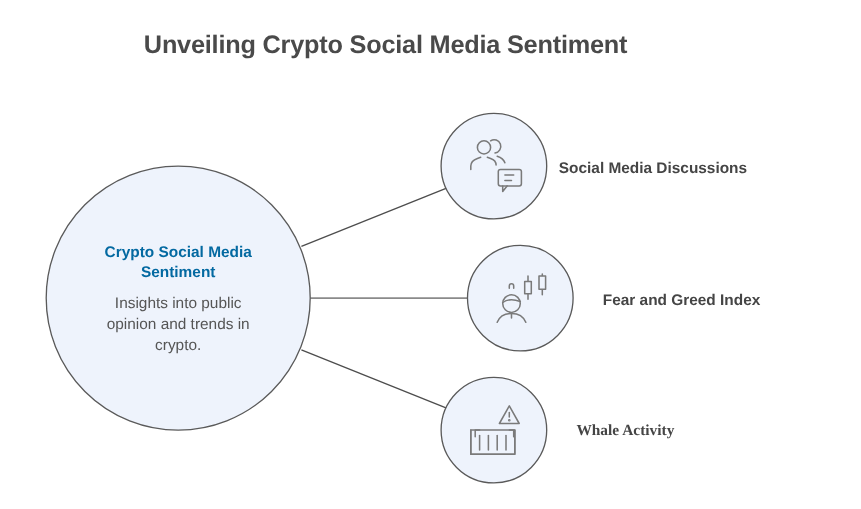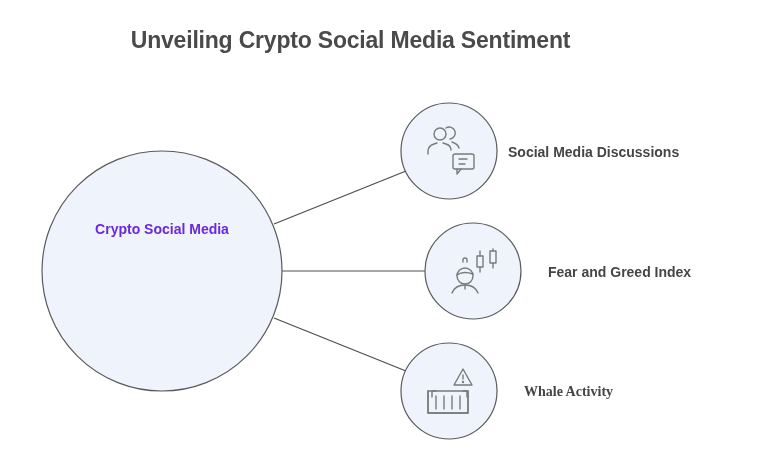--- a/index.html
+++ b/index.html
@@ -2,21 +2,21 @@
 <html><head>
   <meta charset="utf-8">
   <style>
     html, body { margin: 0; padding: 0; background: #ffffff; }
     body { width: 783px; height: 463px; position: relative; overflow: hidden;
            font-family: "Liberation Sans", "DejaVu Sans", sans-serif; }
     .title { position: absolute; left: 0; top: 27px; width: 701px; text-align: center;
              font-size: 23px; font-weight: bold; color: #4a4a4a; letter-spacing: -0.2px; }
     svg.canvas { position: absolute; left: 0; top: 0; }
     .center-text { position: absolute; left: 72px; top: 220px; width: 180px; text-align: center; }
-    .center-title { font-size: 14px; font-weight: bold; color: #6d28d9; line-height: 18px; }
+    .center-title { font-size: 14px; font-weight: bold; color: #0369a1; line-height: 18px; }
     .center-desc { font-size: 14px; color: #555555; line-height: 19px; margin-top: 10px; }
     .label { position: absolute; font-size: 14px; font-weight: bold; color: #454545; white-space: nowrap; }
   </style>
 </head>
 <body>
 
 <div class="title">Unveiling Crypto Social Media Sentiment</div>
 
 <svg class="canvas" width="783" height="463" viewBox="0 0 783 463">
 
@@ -63,18 +63,24 @@
     <line x1="460" y1="396" x2="460" y2="409"></line>
     <path d="M463 369 l-9 16 h18 z"></path>
     <line x1="463" y1="375" x2="463" y2="379"></line>
     <circle cx="463" cy="382" r="0.5"></circle>
   </g>
 </svg>
 
 <div class="center-text">
   <div class="center-title">
     <div>Crypto Social Media</div>
+    <div>Sentiment</div>
+  </div>
+  <div class="center-desc">
+    <div>Insights into public</div>
+    <div>opinion and trends in</div>
+    <div>crypto.</div>
   </div>
 </div>
 
 <div class="label" style="left:508px; top:144px;">Social Media Discussions</div>
 <div class="label" style="left:548px; top:264px;text-align:right;">Fear and Greed Index</div>
 <div class="label" style="left:524px; top:384px;font-family:Liberation Serif, serif;">Whale Activity</div>
 
 </body></html>

